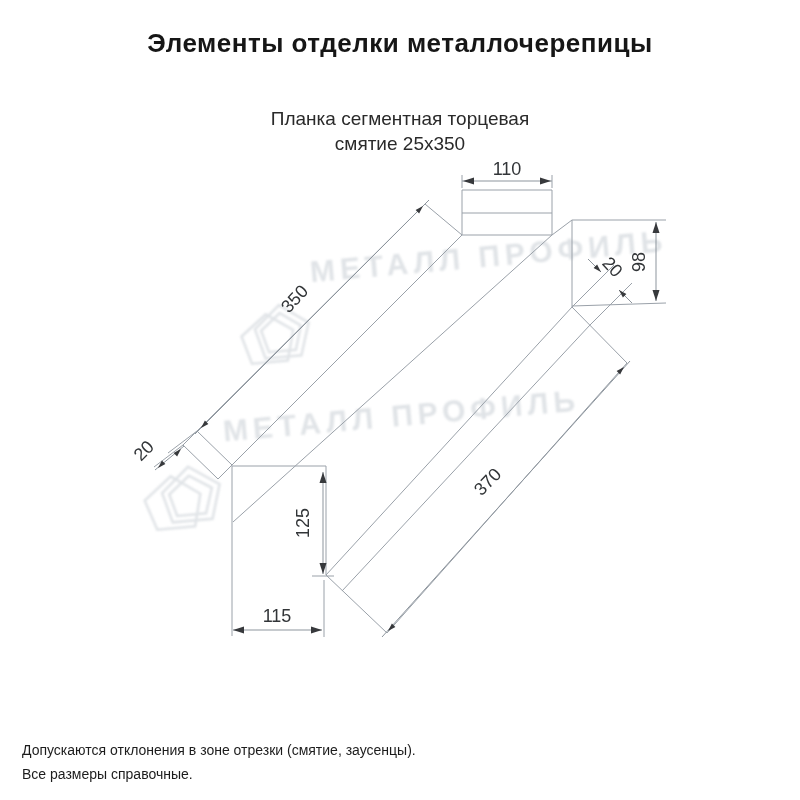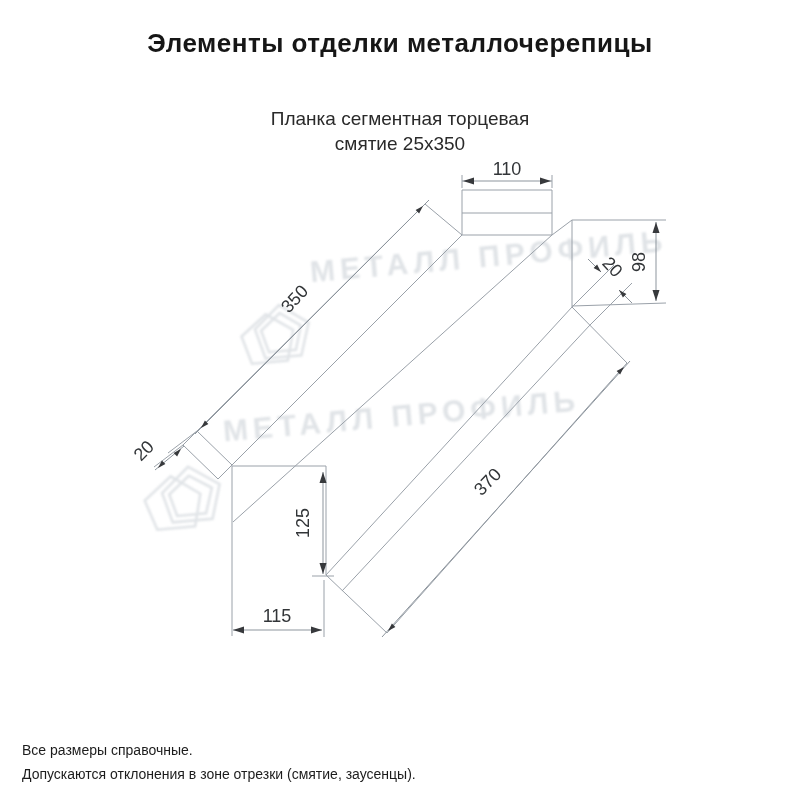--- a/index.html
+++ b/index.html
@@ -142,17 +142,17 @@
 
     <g>
       <path class="dimline" d="M630,361 L382,637"></path>
       <polygon class="arr" points="624,367 620.1,374.4 616.6,370.9"></polygon>
       <polygon class="arr" points="388,631 391.9,623.6 395.4,627.1"></polygon>
       <text class="dimtxt" text-anchor="middle" transform="translate(492,486) rotate(-46)">370</text>
     </g>
   </svg>
 
   <div class="footer">
+    <div>Допускаются отклонения в зоне отрезки (смятие, заусенцы).</div>
     <div>Все размеры справочные.</div>
-    <div>Допускаются отклонения в зоне отрезки (смятие, заусенцы).</div>
   </div>
 
 </div>
 
 </body></html>

